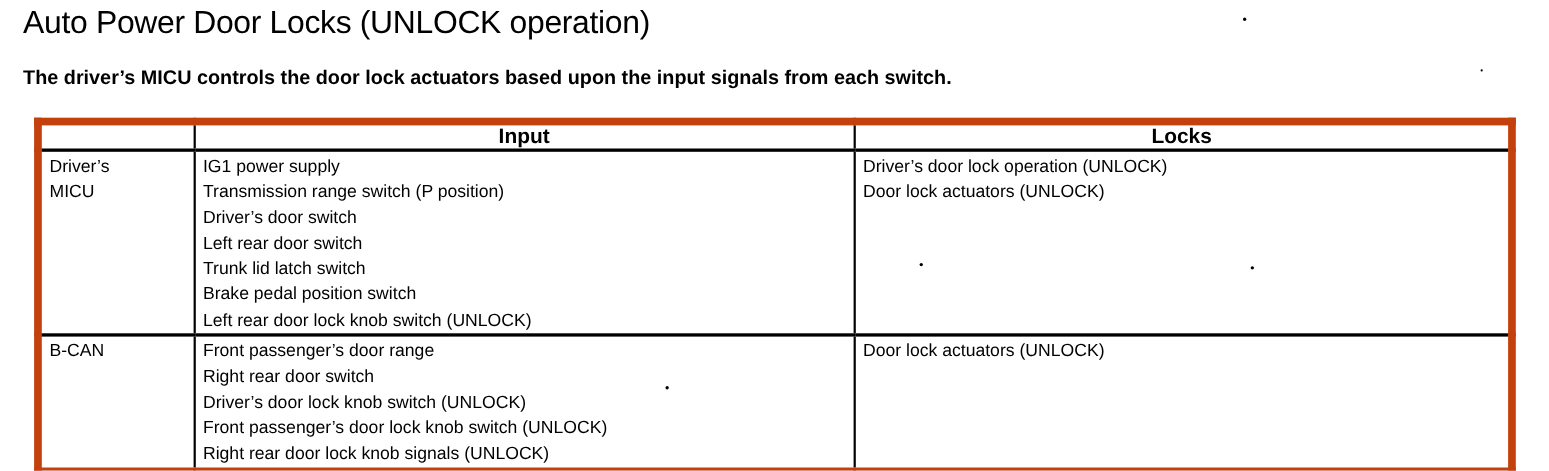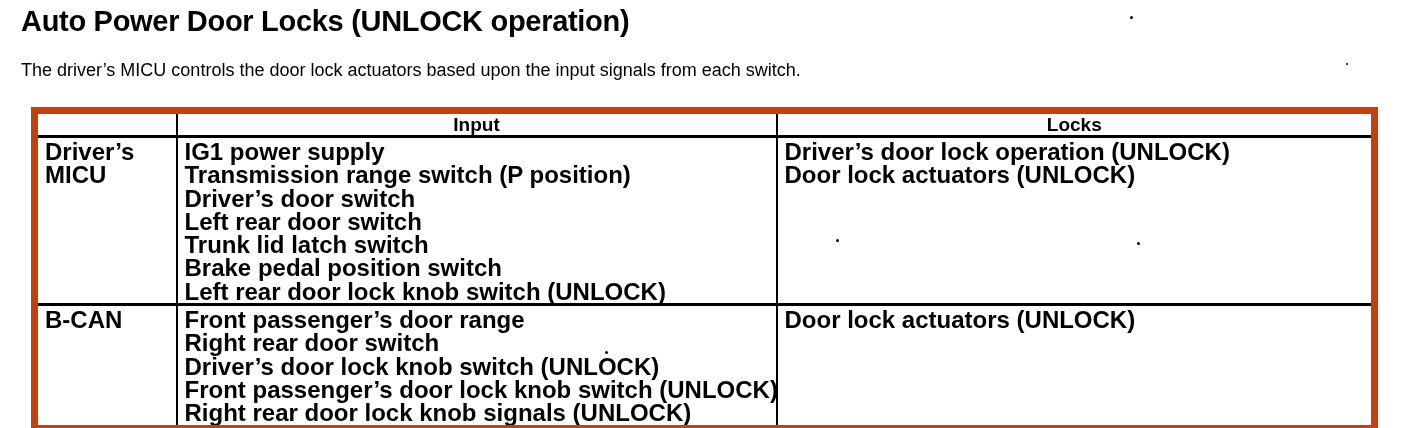--- a/index.html
+++ b/index.html
@@ -15,31 +15,31 @@
     color: #000000;
     font-family: "Liberation Sans", "DejaVu Sans", sans-serif;
     overflow: hidden;
   }
   .page-title {
     position: absolute;
     left: 21px;
     top: 5px;
     margin: 0;
     font-size: 29px;
-    font-weight: 700;
+    font-weight: 400;
     letter-spacing: -0.3px;
     white-space: nowrap;
   }
   .page-subtitle {
     position: absolute;
     left: 21px;
     top: 60px;
     margin: 0;
     font-size: 18px;
-    font-weight: 400;
+    font-weight: 700;
     white-space: nowrap;
   }
   table.io-table {
     position: absolute;
     left: 31px;
     top: 107px;
     width: 1344px;
     border-collapse: collapse;
     table-layout: fixed;
     border: 7px solid #c2410c;
@@ -59,22 +59,22 @@
     font-size: 19px;
     font-weight: 700;
     text-align: center;
     vertical-align: middle;
     padding: 0;
     line-height: 21px;
   }
   table.io-table td {
     vertical-align: top;
     padding: 2px 6px 0 7px;
-    font-size: 24px;
-    font-weight: 700;
+    font-size: 16px;
+    font-weight: 400;
     line-height: 23.3px;
   }
   tr.body-row-0 { height: 164px; }
   tr.body-row-1 { height: 111px; padding-left: 16px; }
   .cell-line { white-space: nowrap; }
   .speck {
     position: absolute;
     background: #000;
     border-radius: 50%;
   }

